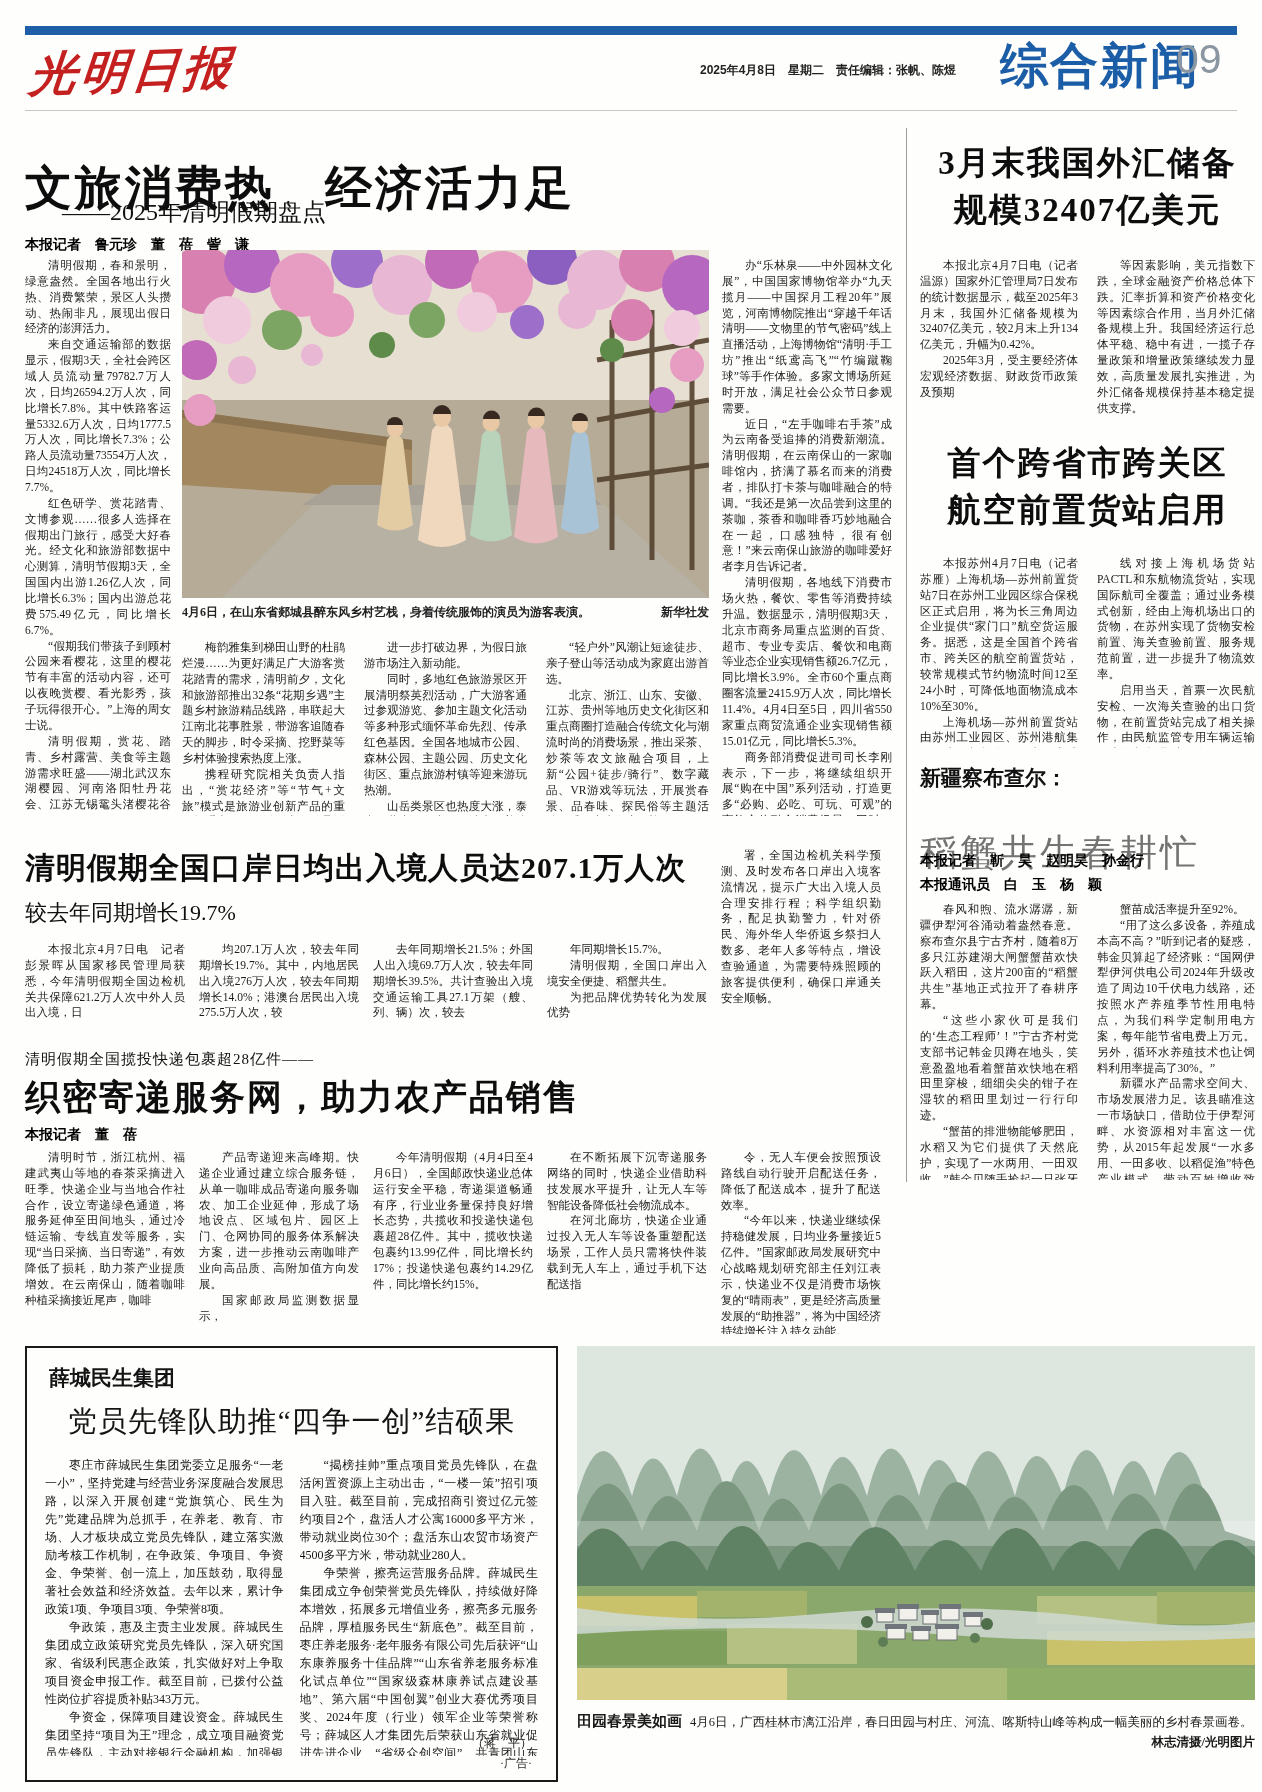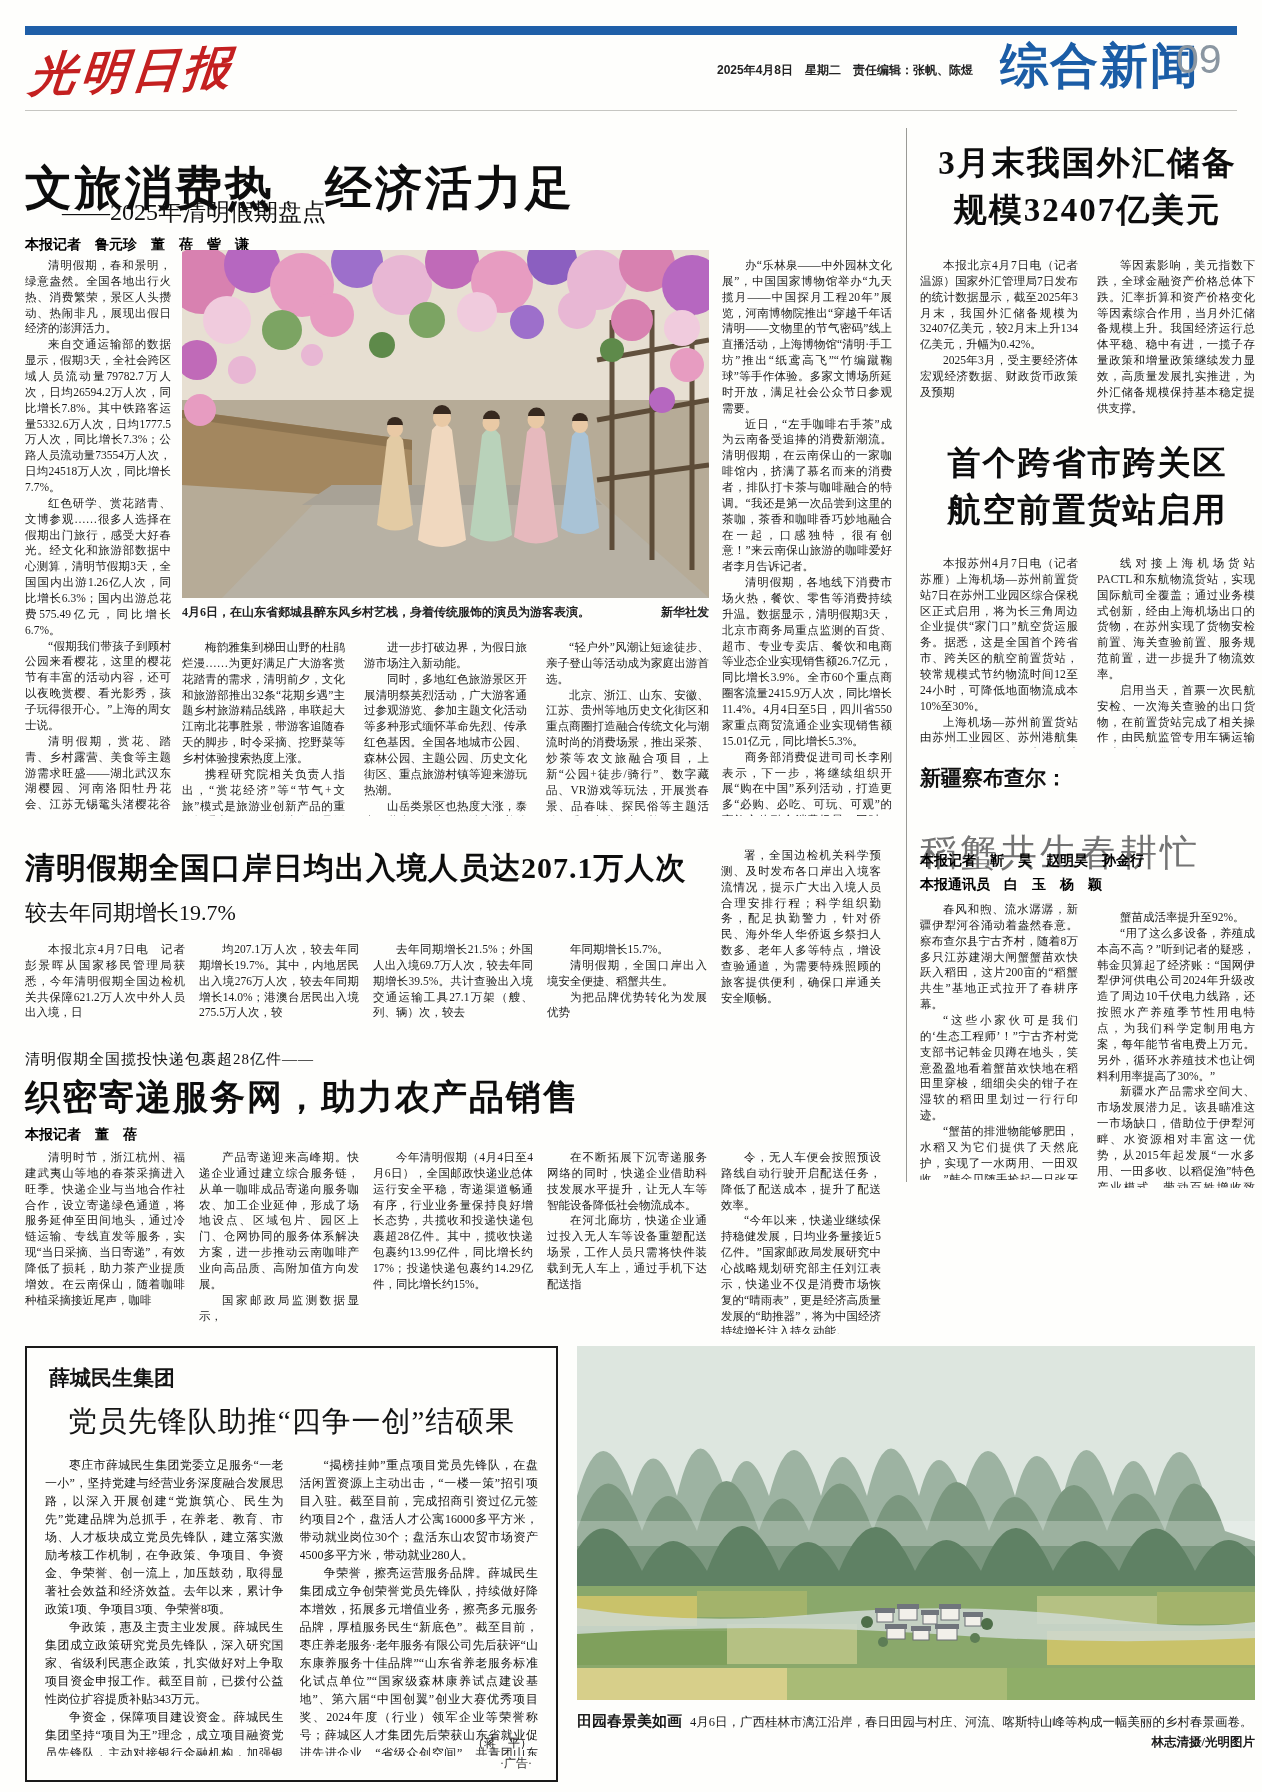--- a/index.html
+++ b/index.html
@@ -1,21 +1,21 @@
 <!DOCTYPE html>
 <html><head>
 <meta charset="utf-8">
 <style>
   html,body{margin:0;padding:0;background:#d8d8d2;}
   .page{position:relative;width:1262px;height:1792px;background:#fefefc;margin:0 auto;
         font-family:"Liberation Serif","DejaVu Serif",serif;color:#141414;overflow:hidden;}
   .topbar{position:absolute;left:25px;top:26px;width:1212px;height:9px;background:#1f5fa8;}
   .masthead-logo{position:absolute;left:30px;top:40px;font-size:47px;font-weight:bold;font-style:italic;
         color:#c42020;transform:skewX(-7deg) rotate(-2deg);letter-spacing:4px;}
-  .dateline{position:absolute;left:700px;top:62px;width:290px;text-align:center;font-size:12px;font-weight:bold;
+  .dateline{position:absolute;left:700px;top:62px;width:290px;text-align:left;font-size:12px;font-weight:bold;
         font-family:"Liberation Sans","DejaVu Sans",sans-serif;color:#222;}
   .section-title{position:absolute;left:1000px;top:34px;font-size:48px;font-weight:900;color:#1b5da6;
         font-family:"Liberation Sans","DejaVu Sans",sans-serif;letter-spacing:2px;}
   .page-no{position:absolute;left:1176px;top:36px;font-size:41px;color:#8a96a1;
         font-family:"Liberation Sans","DejaVu Sans",sans-serif;}
   .rule-h{position:absolute;left:25px;top:110px;width:1212px;height:1px;background:#c6c6c2;}
   .rule-v{position:absolute;left:906px;top:128px;width:1px;height:1054px;background:#9a9a96;}
 
   .headline-xl{position:absolute;left:25px;top:126px;font-size:47px;font-weight:900;letter-spacing:3px;color:#0d0d0d;}
   .subhead-xl{position:absolute;left:62px;top:196px;font-size:24px;color:#111;}
@@ -207,21 +207,21 @@
   <section>
     <div class="kicker" style="left:920px;top:764px;">新疆察布查尔：</div>
     <div class="headline-rc" style="left:920px;top:792px;">稻蟹共生春耕忙</div>
     <div class="byline" style="left:920px;top:852px;">本报记者　靳　昊　赵明昊　孙金行</div>
     <div class="byline" style="left:920px;top:876px;">本报通讯员　白　玉　杨　颖</div>
     <div class="col" style="left:920px;top:902px;width:158px;height:278px;">
         <p>春风和煦、流水潺潺，新疆伊犁河谷涌动着盎然春意。察布查尔县宁古齐村，随着8万多只江苏建湖大闸蟹蟹苗欢快跃入稻田，这片200亩的“稻蟹共生”基地正式拉开了春耕序幕。</p>
         <p>“这些小家伙可是我们的‘生态工程师’！”宁古齐村党支部书记韩金贝蹲在地头，笑意盈盈地看着蟹苗欢快地在稻田里穿梭，细细尖尖的钳子在湿软的稻田里划过一行行印迹。</p>
         <p>“蟹苗的排泄物能够肥田，水稻又为它们提供了天然庇护，实现了一水两用、一田双收。”韩金贝随手捡起一只张牙舞爪的蟹苗，指着它的灰白肚皮对记者说。作为乡村致富带头人，他介绍，通过增氧机、灌溉设备的远程调控，</p>
       </div>
-    <div class="col" style="left:1097px;top:902px;width:158px;height:278px;margin-top:8px;">
+    <div class="col" style="left:1097px;top:902px;width:158px;height:278px;">
         <p>蟹苗成活率提升至92%。</p>
         <p>“用了这么多设备，养殖成本高不高？”听到记者的疑惑，韩金贝算起了经济账：“国网伊犁伊河供电公司2024年升级改造了周边10千伏电力线路，还按照水产养殖季节性用电特点，为我们科学定制用电方案，每年能节省电费上万元。另外，循环水养殖技术也让饲料利用率提高了30%。”</p>
         <p>新疆水产品需求空间大、市场发展潜力足。该县瞄准这一市场缺口，借助位于伊犁河畔、水资源相对丰富这一优势，从2015年起发展“一水多用、一田多收、以稻促渔”特色产业模式，带动百姓增收致富。截至2024年，察布查尔县稻田蟹综合种养面积达2000亩，稻田蟹通过电商平台直供长三角地区。</p>
       </div>
   </section>
 
   <section>
     <div class="headline-m" style="left:25px;top:848px;">清明假期全国口岸日均出入境人员达207.1万人次</div>
     <div class="subhead-m" style="left:25px;top:898px;">较去年同期增长19.7%</div>
     <div class="col" style="left:25px;top:942px;width:160px;height:90px;">

